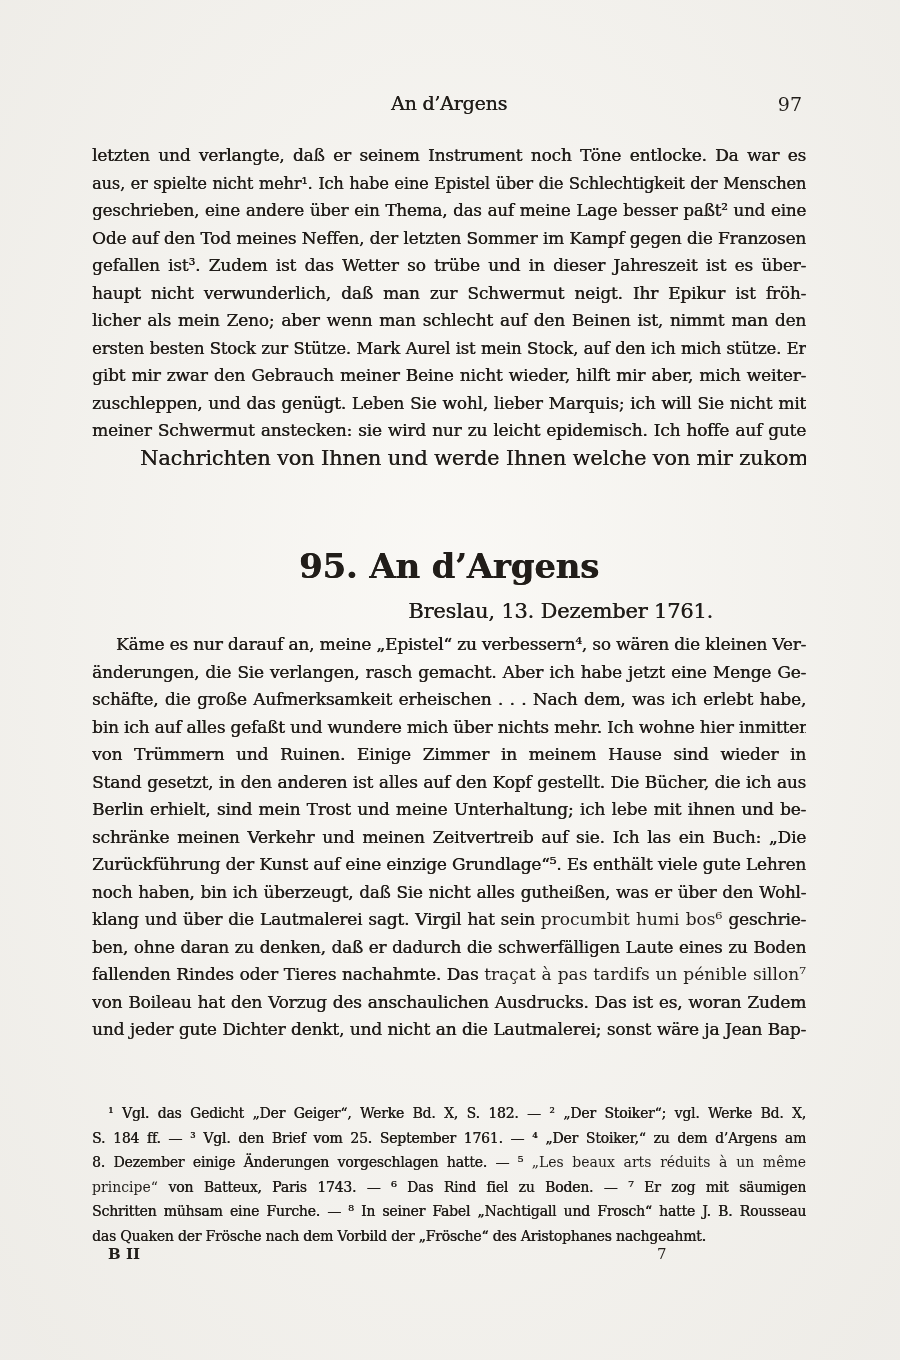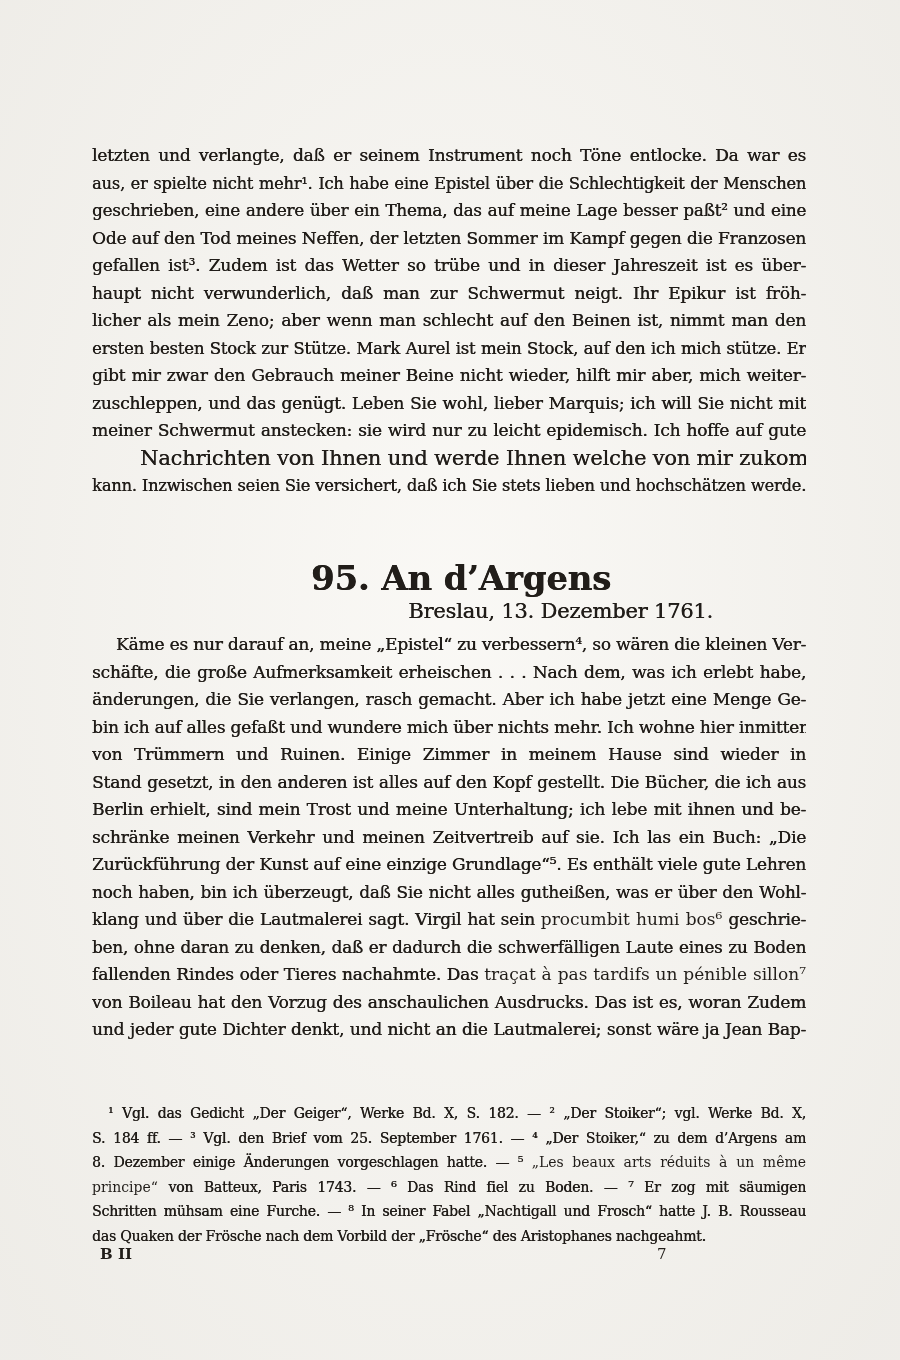--- a/index.html
+++ b/index.html
@@ -29,66 +29,69 @@
   .para{ font-size:17px; line-height:27.5px; }
   .p1{ top:142px; }
   .p2{ top:631px; }
   .line{
     white-space:nowrap; overflow:hidden;
     text-align:justify; text-align-last:justify;
   }
   .p2 .line:first-child{ text-indent:24px; }
 
   .letter-heading{
-    top:543px; margin:12px; text-align:center;
+    top:543px; margin:0; text-align:center;
     font-size:34px; line-height:46px; font-weight:bold;
   }
   .dateline{
     top:597px; text-align:right; padding-right:93px; box-sizing:border-box;
     font-size:21px; line-height:28px;
   }
 
   .footnotes{ top:1101px; font-size:14px; line-height:24.6px; }
   .footnotes .line:first-child{ text-indent:16px; }
   .footnotes .line:last-child{ text-align-last:left; }
 
   .footer{ top:1245px; height:24px; font-size:15px; }
-  .footer-left{ position:absolute; left:8px; top:0; font-weight:bold; }
+  .footer-left{ position:absolute; left:16px; top:0; font-weight:bold; }
   .footer-right{ position:absolute; left:565px; top:0; }
 </style>
 </head>
 <body>
 
 <div class="page">
 
+  <div class="block running-header frak">
+    <span class="header-title">An d’Argens</span>
+    <span class="page-number roman">97</span>
+  </div>
 
   <div class="block para p1 frak">
       <div class="line" style="">letzten und verlangte, daß er seinem Instrument noch Töne entlocke. Da war es</div>
       <div class="line" style="font-size: 16.25px;">aus, er spielte nicht mehr¹. Ich habe eine Epistel über die Schlechtigkeit der Menschen</div>
       <div class="line" style="font-size: 16.75px;">geschrieben, eine andere über ein Thema, das auf meine Lage besser paßt² und eine</div>
       <div class="line" style="">Ode auf den Tod meines Neffen, der letzten Sommer im Kampf gegen die Franzosen</div>
       <div class="line" style="">gefallen ist³. Zudem ist das Wetter so trübe und in dieser Jahreszeit ist es über-</div>
       <div class="line" style="">haupt nicht verwunderlich, daß man zur Schwermut neigt. Ihr Epikur ist fröh-</div>
       <div class="line" style="">licher als mein Zeno; aber wenn man schlecht auf den Beinen ist, nimmt man den</div>
       <div class="line" style="font-size: 16.5px;">ersten besten Stock zur Stütze. Mark Aurel ist mein Stock, auf den ich mich stütze. Er</div>
       <div class="line" style="">gibt mir zwar den Gebrauch meiner Beine nicht wieder, hilft mir aber, mich weiter-</div>
       <div class="line" style="">zuschleppen, und das genügt. Leben Sie wohl, lieber Marquis; ich will Sie nicht mit</div>
       <div class="line" style="">meiner Schwermut anstecken: sie wird nur zu leicht epidemisch. Ich hoffe auf gute</div>
       <div class="line" style="font-size: 21px; margin-left: 48px;">Nachrichten von Ihnen und werde Ihnen welche von mir zukommen lassen, sobald ich</div>
-      <div class="line" style="font-size: 16.25px;">kann. Inzwischen seien Sie versichert, daß ich Sie stets lieben und hochschätzen werde.</div>
     </div>
 
   <h2 class="block letter-heading frak">95. An d’Argens</h2>
 
   <div class="block dateline frak">Breslau, 13. Dezember 1761.</div>
 
   <div class="block para p2 frak">
       <div class="line" style="">Käme es nur darauf an, meine „Epistel“ zu verbessern⁴, so wären die kleinen Ver-</div>
+      <div class="line" style="">änderungen, die Sie verlangen, rasch gemacht. Aber ich habe jetzt eine Menge Ge-</div>
       <div class="line" style="">schäfte, die große Aufmerksamkeit erheischen . . . Nach dem, was ich erlebt habe,</div>
-      <div class="line" style="">änderungen, die Sie verlangen, rasch gemacht. Aber ich habe jetzt eine Menge Ge-</div>
       <div class="line" style="font-size: 17px;">bin ich auf alles gefaßt und wundere mich über nichts mehr. Ich wohne hier inmitten</div>
       <div class="line" style="">von Trümmern und Ruinen. Einige Zimmer in meinem Hause sind wieder in</div>
       <div class="line" style="">Stand gesetzt, in den anderen ist alles auf den Kopf gestellt. Die Bücher, die ich aus</div>
       <div class="line" style="">Berlin erhielt, sind mein Trost und meine Unterhaltung; ich lebe mit ihnen und be-</div>
       <div class="line" style="">schränke meinen Verkehr und meinen Zeitvertreib auf sie. Ich las ein Buch: „Die</div>
       <div class="line" style="">Zurückführung der Kunst auf eine einzige Grundlage“⁵. Es enthält viele gute Lehren</div>
       <div class="line" style="font-size: 16.75px;">noch haben, bin ich überzeugt, daß Sie nicht alles gutheißen, was er über den Wohl-</div>
       <div class="line" style=""><span>klang und über die Lautmalerei sagt. Virgil hat sein </span><span class="roman">procumbit humi bos⁶</span><span> geschrie-</span></div>
       <div class="line" style="font-size: 16.75px;">ben, ohne daran zu denken, daß er dadurch die schwerfälligen Laute eines zu Boden</div>
       <div class="line" style=""><span>fallenden Rindes oder Tieres nachahmte. Das </span><span class="roman">traçat à pas tardifs un pénible sillon⁷</span></div>

